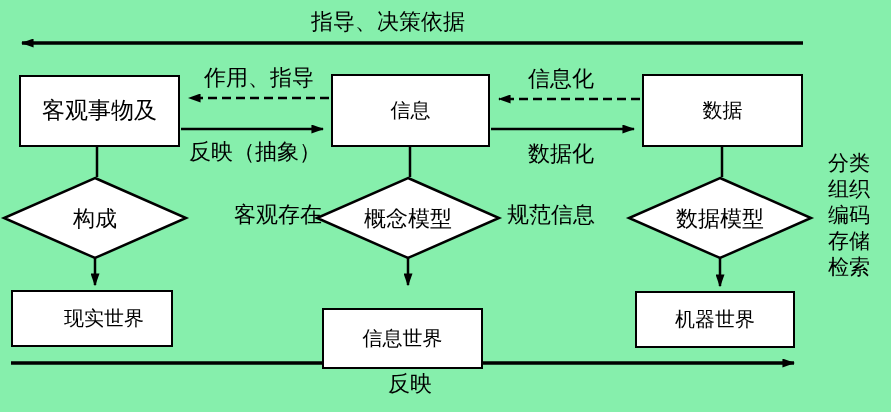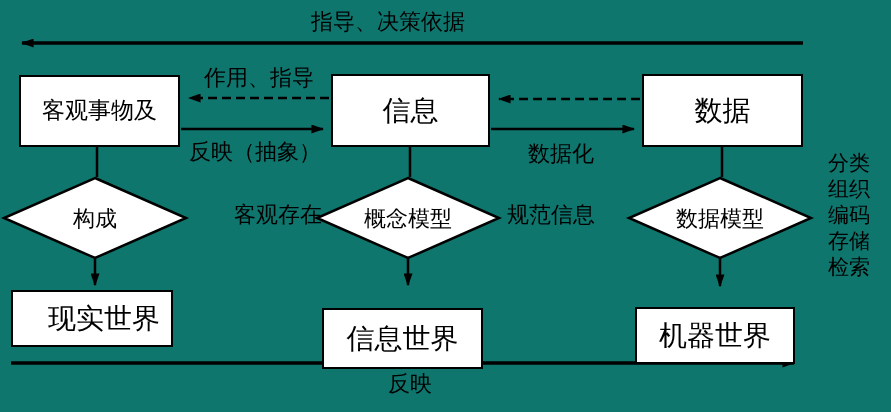--- a/index.html
+++ b/index.html
@@ -1,30 +1,30 @@
 <!DOCTYPE html>
 <html><head>
 <meta charset="utf-8">
 <style>
   html,body{margin:0;padding:0;background:#ffffff;}
   #stage{
     position:relative;
     width:891px;height:412px;
-    background:#0f766e;
+    background:#86efac;
     font-family:"Liberation Serif", serif;
     color:#000;
     overflow:hidden;
   }
   #wires{position:absolute;left:0;top:0;width:891px;height:412px;}
   .box{
     position:absolute;
     border:2.5px solid #000;
     background:#fff;
     display:flex;flex-direction:column;align-items:center;justify-content:center;
-    font-size:28px;line-height:1.25;text-align:center;
+    font-size:20px;line-height:1.25;text-align:center;
     box-sizing:border-box;
   }
   .lbl{
     position:absolute;
     font-size:22px;line-height:1.1;white-space:nowrap;
     background:transparent;
   }
   .lbl.center{transform:translateX(-50%);text-align:center;}
   .diamond-lbl{
     position:absolute;transform:translate(-50%,-50%);
@@ -68,20 +68,21 @@
     <line x1="95" y1="258" x2="95" y2="285" stroke="#000" stroke-width="2.5" marker-end="url(#arr)"></line>
     <line x1="408" y1="258" x2="408" y2="285" stroke="#000" stroke-width="2.5" marker-end="url(#arr)"></line>
     <line x1="720" y1="258" x2="720" y2="286" stroke="#000" stroke-width="2.5" marker-end="url(#arr)"></line>
 
     <line x1="11" y1="363" x2="794" y2="363" stroke="#000" stroke-width="3.5" marker-end="url(#arr)"></line>
   </svg>
 
   <div class="lbl center" style="left:388px;top:10px;">指导、决策依据</div>
 
   <div class="lbl center" style="left:259px;top:66px;font-family:Liberation Serif, serif;">作用、指导</div>
+  <div class="lbl center" style="left:561px;top:67px;">信息化</div>
 
   <div class="lbl center" style="left:255px;top:140px;">反映（抽象）</div>
   <div class="lbl center" style="left:561px;top:142px;">数据化</div>
 
   <div class="lbl" style="left:190px;top:203px;margin-left:44px;">客观存在</div>
   <div class="lbl" style="left:507px;top:203px;">规范信息</div>
 
   <div class="lbl center" style="left:410px;top:372px;">反映</div>
 
   <div class="box" style="left:19px;top:75px;width:161px;height:72px;font-size:23px;">
@@ -97,21 +98,21 @@
   <div class="diamond-lbl" style="left:95px;top:219px;">构成</div>
   <div class="diamond-lbl" style="left:408px;top:219px;">概念模型</div>
   <div class="diamond-lbl" style="left:720px;top:219px;">数据模型</div>
 
   <div class="box" style="left:11px;top:290px;width:162px;height:57px;padding-left:24px;">
     <span>现实世界</span>
   </div>
   <div class="box" style="left:322px;top:290px;width:161px;height:61px;margin-top:18px;">
     <span>信息世界</span>
   </div>
-  <div class="box" style="left:635px;top:307px;width:160px;height:57px;">
+  <div class="box" style="left:635px;top:291px;width:160px;height:57px;">
     <span>机器世界</span>
   </div>
 
   <div class="side-col">
     <div>分类</div>
     <div>组织</div>
     <div>编码</div>
     <div>存储</div>
     <div>检索</div>
   </div>

